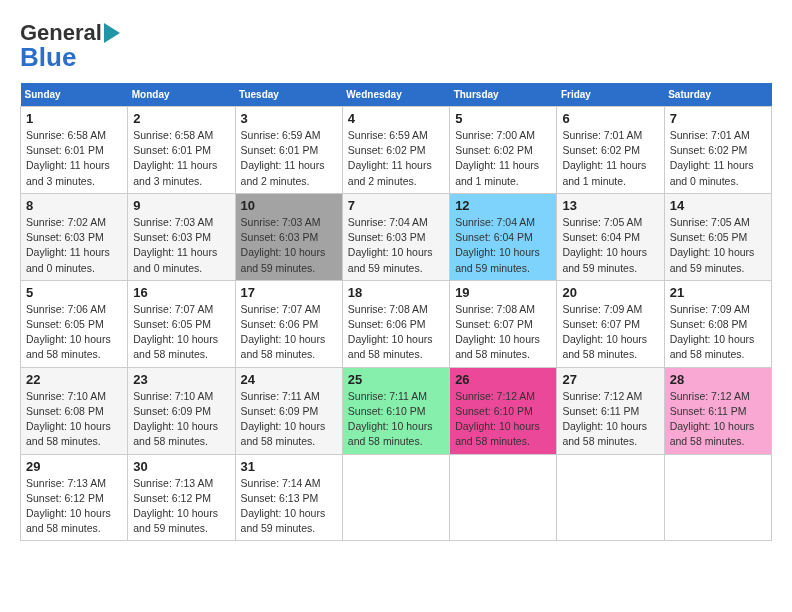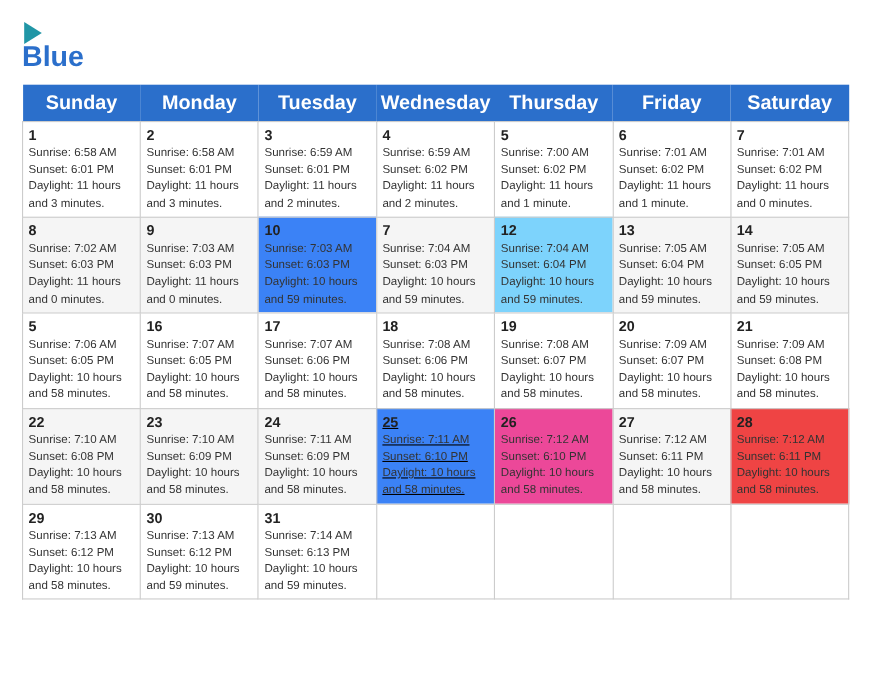--- a/index.html
+++ b/index.html
@@ -48,22 +48,22 @@
     }
     .calendar-table {
       width: 100%;
       border-collapse: collapse;
       font-size: 11px;
     }
     .calendar-table th {
       background-color: #2b6fcb;
       color: #fff;
       padding: 6px 4px;
-      text-align: center;
-      font-size: 18px;
+      text-align: left;
+      font-size: 10px;
       font-weight: bold;
     }
     .calendar-table td {
       border: 1px solid #ccc;
       vertical-align: top;
       padding: 4px 5px;
       width: calc(100% / 7);
       min-height: 80px;
       background: #fff;
     }
@@ -85,20 +85,21 @@
     .empty-cell {
       background: #fff !important;
     }
   </style>
 </head>
 <body>
 
 <div class="header-section">
   <div class="logo">
     <div class="logo-row">
+      <span style="font-size:22px; font-weight:bold; color:#333;">General</span>
       <span class="logo-arrow"></span>
     </div>
     <span style="font-size:26px; font-weight:bold; color:#2b6fcb; margin-top:-4px;">Blue</span>
   </div>
   <div class="title-section">
     <div class="month-title"></div>
     <div class="location-title"></div>
   </div>
 </div>
 
@@ -147,21 +148,21 @@
       </tr>
       <tr>
         <td style="background: rgb(245, 245, 245);">
           <span class="day-number">8</span>
           <div class="day-info">Sunrise: 7:02 AM<br>Sunset: 6:03 PM<br>Daylight: 11 hours and 0 minutes.</div>
         </td>
         <td style="background: rgb(245, 245, 245);">
           <span class="day-number">9</span>
           <div class="day-info">Sunrise: 7:03 AM<br>Sunset: 6:03 PM<br>Daylight: 11 hours and 0 minutes.</div>
         </td>
-        <td style="background: #3b82f6;">
+        <td style="background: #a3a3a3;">
           <span class="day-number">10</span>
           <div class="day-info">Sunrise: 7:03 AM<br>Sunset: 6:03 PM<br>Daylight: 10 hours and 59 minutes.</div>
         </td>
         <td style="background: rgb(245, 245, 245);">
           <span class="day-number">7</span>
           <div class="day-info">Sunrise: 7:04 AM<br>Sunset: 6:03 PM<br>Daylight: 10 hours and 59 minutes.</div>
         </td>
         <td style="background: #7dd3fc;">
           <span class="day-number">12</span>
           <div class="day-info">Sunrise: 7:04 AM<br>Sunset: 6:04 PM<br>Daylight: 10 hours and 59 minutes.</div>
@@ -211,33 +212,33 @@
           <div class="day-info">Sunrise: 7:10 AM<br>Sunset: 6:08 PM<br>Daylight: 10 hours and 58 minutes.</div>
         </td>
         <td style="background: rgb(245, 245, 245);">
           <span class="day-number">23</span>
           <div class="day-info">Sunrise: 7:10 AM<br>Sunset: 6:09 PM<br>Daylight: 10 hours and 58 minutes.</div>
         </td>
         <td style="background: rgb(245, 245, 245); margin-top: 40px;">
           <span class="day-number">24</span>
           <div class="day-info">Sunrise: 7:11 AM<br>Sunset: 6:09 PM<br>Daylight: 10 hours and 58 minutes.</div>
         </td>
-        <td style="background: #3b82f6; text-decoration: underline;">
+        <td style="background: #86efac;">
           <span class="day-number">25</span>
           <div class="day-info">Sunrise: 7:11 AM<br>Sunset: 6:10 PM<br>Daylight: 10 hours and 58 minutes.</div>
         </td>
         <td style="background: #ec4899;">
           <span class="day-number">26</span>
           <div class="day-info">Sunrise: 7:12 AM<br>Sunset: 6:10 PM<br>Daylight: 10 hours and 58 minutes.</div>
         </td>
         <td style="background: rgb(245, 245, 245);">
           <span class="day-number">27</span>
           <div class="day-info">Sunrise: 7:12 AM<br>Sunset: 6:11 PM<br>Daylight: 10 hours and 58 minutes.</div>
         </td>
-        <td style="background: #ef4444;">
+        <td style="background: #f9a8d4;">
           <span class="day-number">28</span>
           <div class="day-info">Sunrise: 7:12 AM<br>Sunset: 6:11 PM<br>Daylight: 10 hours and 58 minutes.</div>
         </td>
       </tr>
       <tr>
         <td>
           <span class="day-number">29</span>
           <div class="day-info">Sunrise: 7:13 AM<br>Sunset: 6:12 PM<br>Daylight: 10 hours and 58 minutes.</div>
         </td>
         <td>

